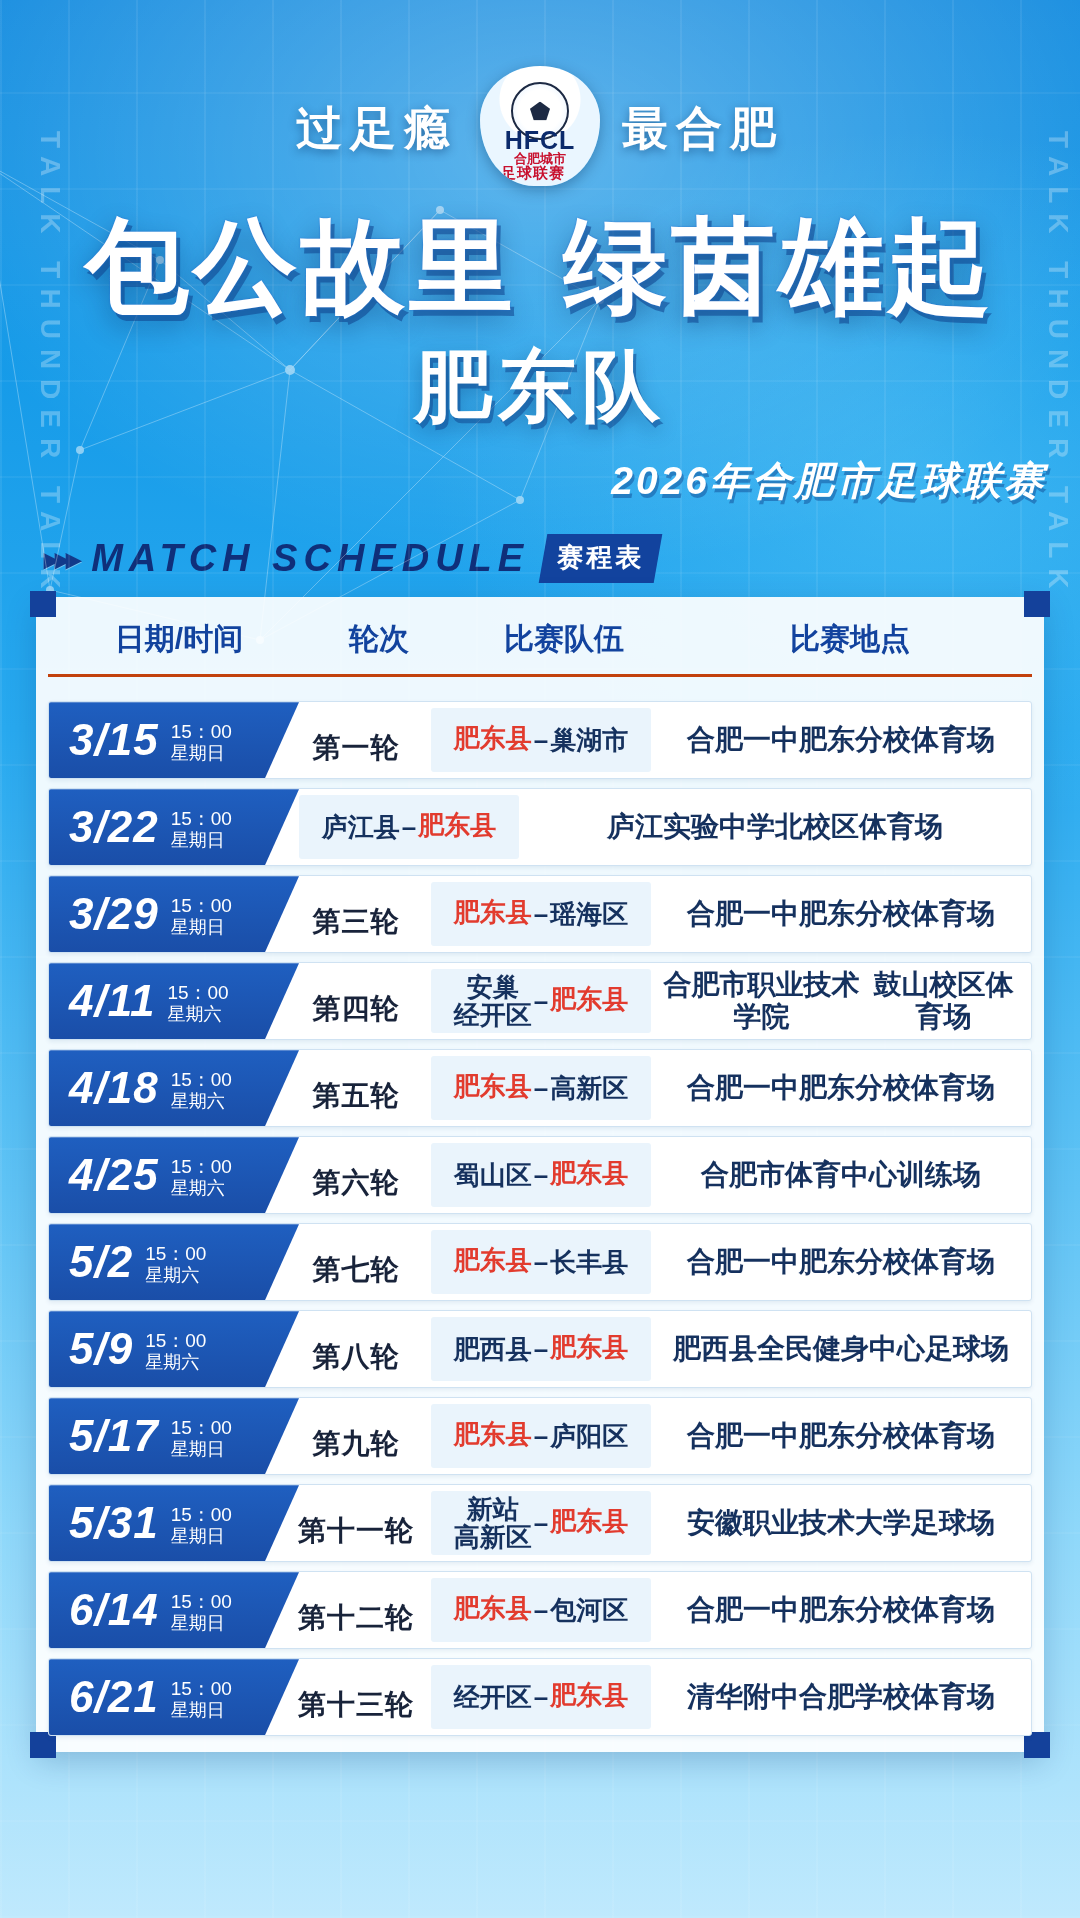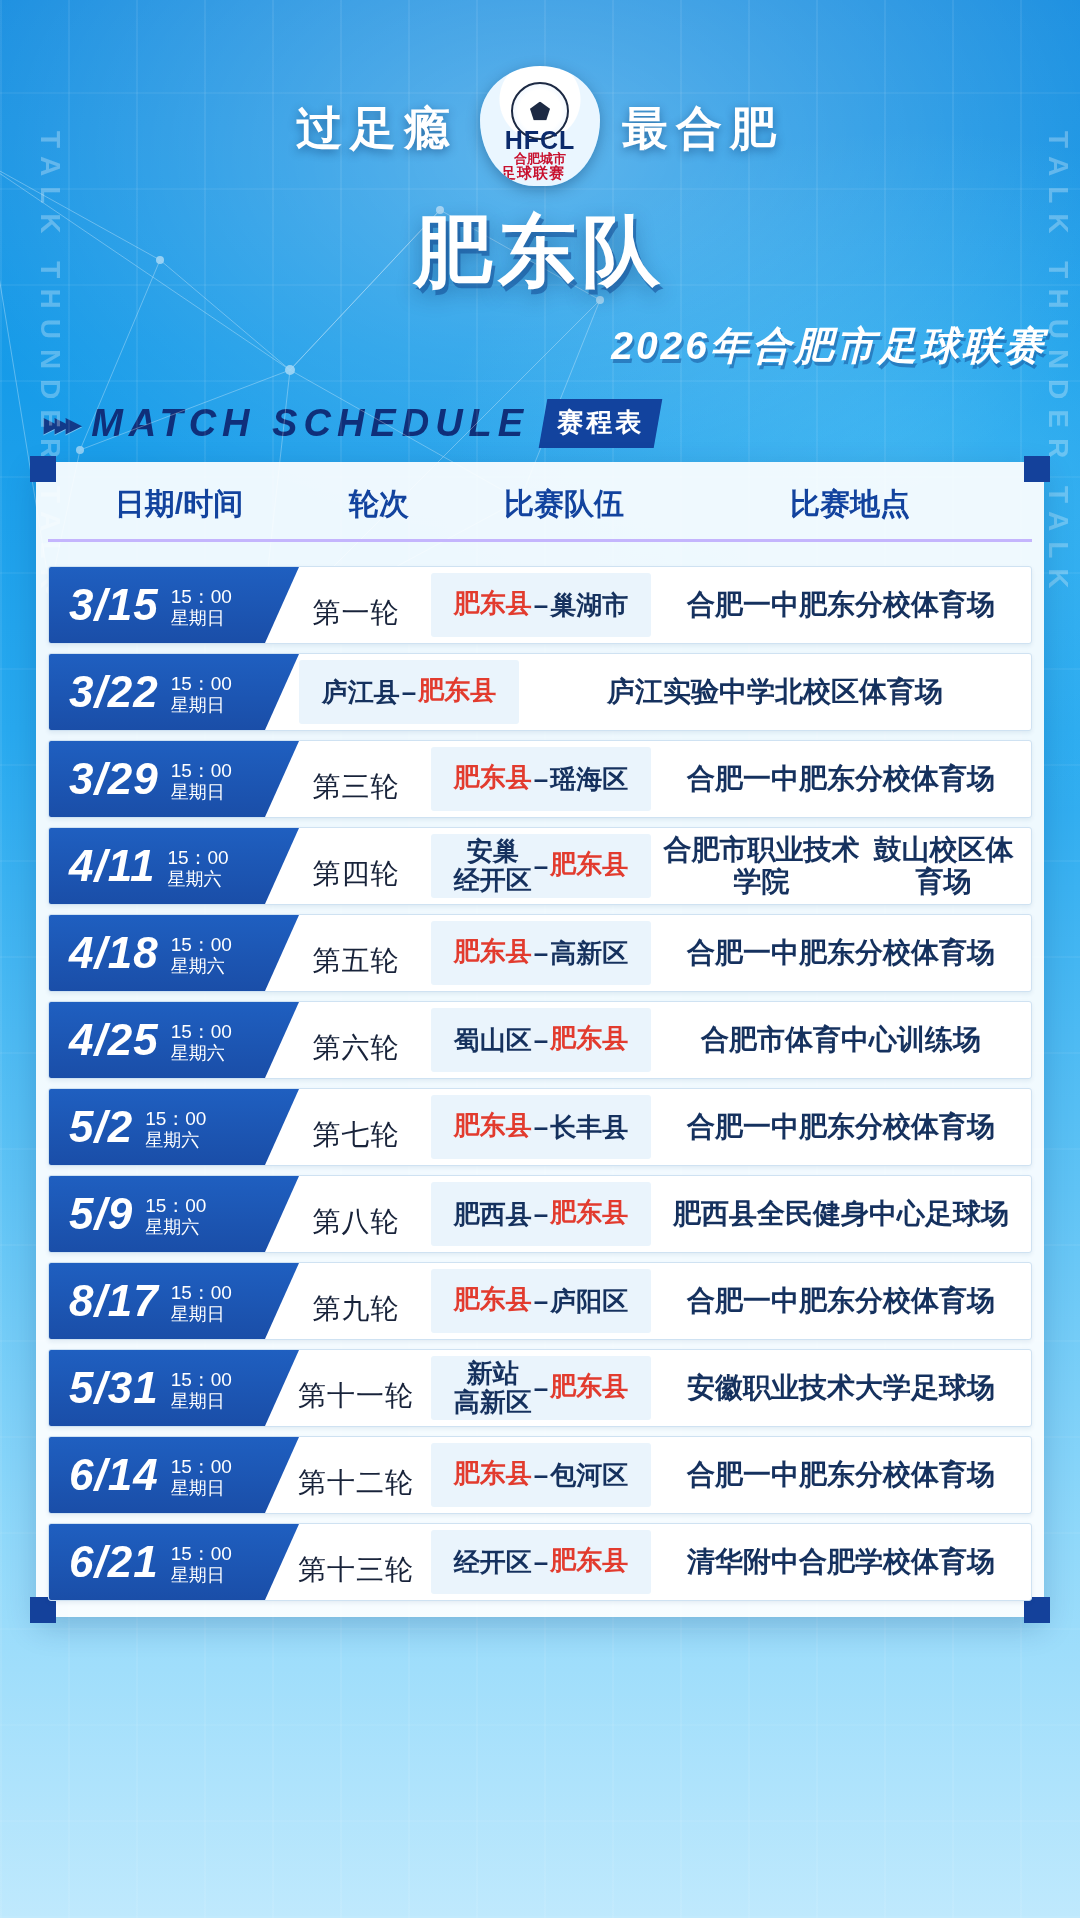--- a/index.html
+++ b/index.html
@@ -188,21 +188,21 @@
     position: absolute; width: 26px; height: 26px; background: #14419b;
   }
   .corner.tl { left: -6px; top: -6px; }
   .corner.tr { right: -6px; top: -6px; }
   .corner.bl { left: -6px; bottom: -6px; }
   .corner.br { right: -6px; bottom: -6px; }
 
   .thead {
     display: flex; align-items: flex-start;
     padding: 12px 6px 14px;
-    border-bottom: 3px solid #c4b5fd;
+    border-bottom: 3px solid #c2410c;
   }
   .thead > div {
     color: #12439e; font-weight: bold; font-size: 30px; text-align: center;
   }
   .c-date  { width: 250px; }
   .c-round { width: 150px; }
   .c-teams { width: 220px; }
   .c-venue { flex: 1; }
 
   .rows { display: flex; flex-direction: column; gap: 9px; padding-top: 24px; }
@@ -233,21 +233,21 @@
   }
   .date-meta {
     margin-left: 12px; line-height: 1.15; padding-top: 4px;
   }
   .date-time { font-size: 19px; }
   .date-week { font-size: 18px; }
 
   .round-cell {
     width: 150px;
     display: flex; align-items: center; justify-content: center;
-    color: #18233a; font-size: 28px; font-weight: normal;
+    color: #18233a; font-size: 28px; font-weight: bold;
     letter-spacing: 1px;
     margin-left: -18px;
     margin-top: 16px;
   }
 
   .teams-cell {
     width: 220px;
     display: flex; align-items: center; justify-content: center;
     background: #eaf4fc;
     border-radius: 3px;
@@ -310,20 +310,23 @@
           <div class="ball"></div>
           <div class="hfcl">HFCL</div>
           <div class="cn1">合肥城市</div>
           <div class="cn2">足球联赛</div>
         </div>
       </div>
 
       <div class="kicker">最合肥</div>
     </div>
 
+    <div class="title-main">
+      <span>包公故里</span><span class="gap"></span><span>绿茵雄起</span>
+    </div>
 
     <div class="title-team">肥东队</div>
     <div class="subtitle">2026年合肥市足球联赛</div>
   </div>
 
   <div class="ms-row">
     <span class="chev">▸▸▸</span>
     <span class="ms-en">MATCH SCHEDULE</span>
     <span class="ms-cn"><span>赛程表</span></span>
   </div>
@@ -514,21 +517,21 @@
             <span class="hl two">
               <span style="display:block">肥东县</span>
             </span>
           </div>
           <div class="venue-cell">
             <span style="display:block">肥西县全民健身中心足球场</span>
           </div>
         </div>
         <div class="row">
           <div class="date-cell">
-            <div class="date-day">8/17</div>
+            <div class="date-day">5/17</div>
             <div class="date-meta">
               <div class="date-time">15：00</div>
               <div class="date-week">星期日</div>
             </div>
           </div>
           <div class="round-cell">第九轮</div>
           <div class="teams-cell">
             <span class="hl two">
               <span style="display:block">肥东县</span>
             </span>

